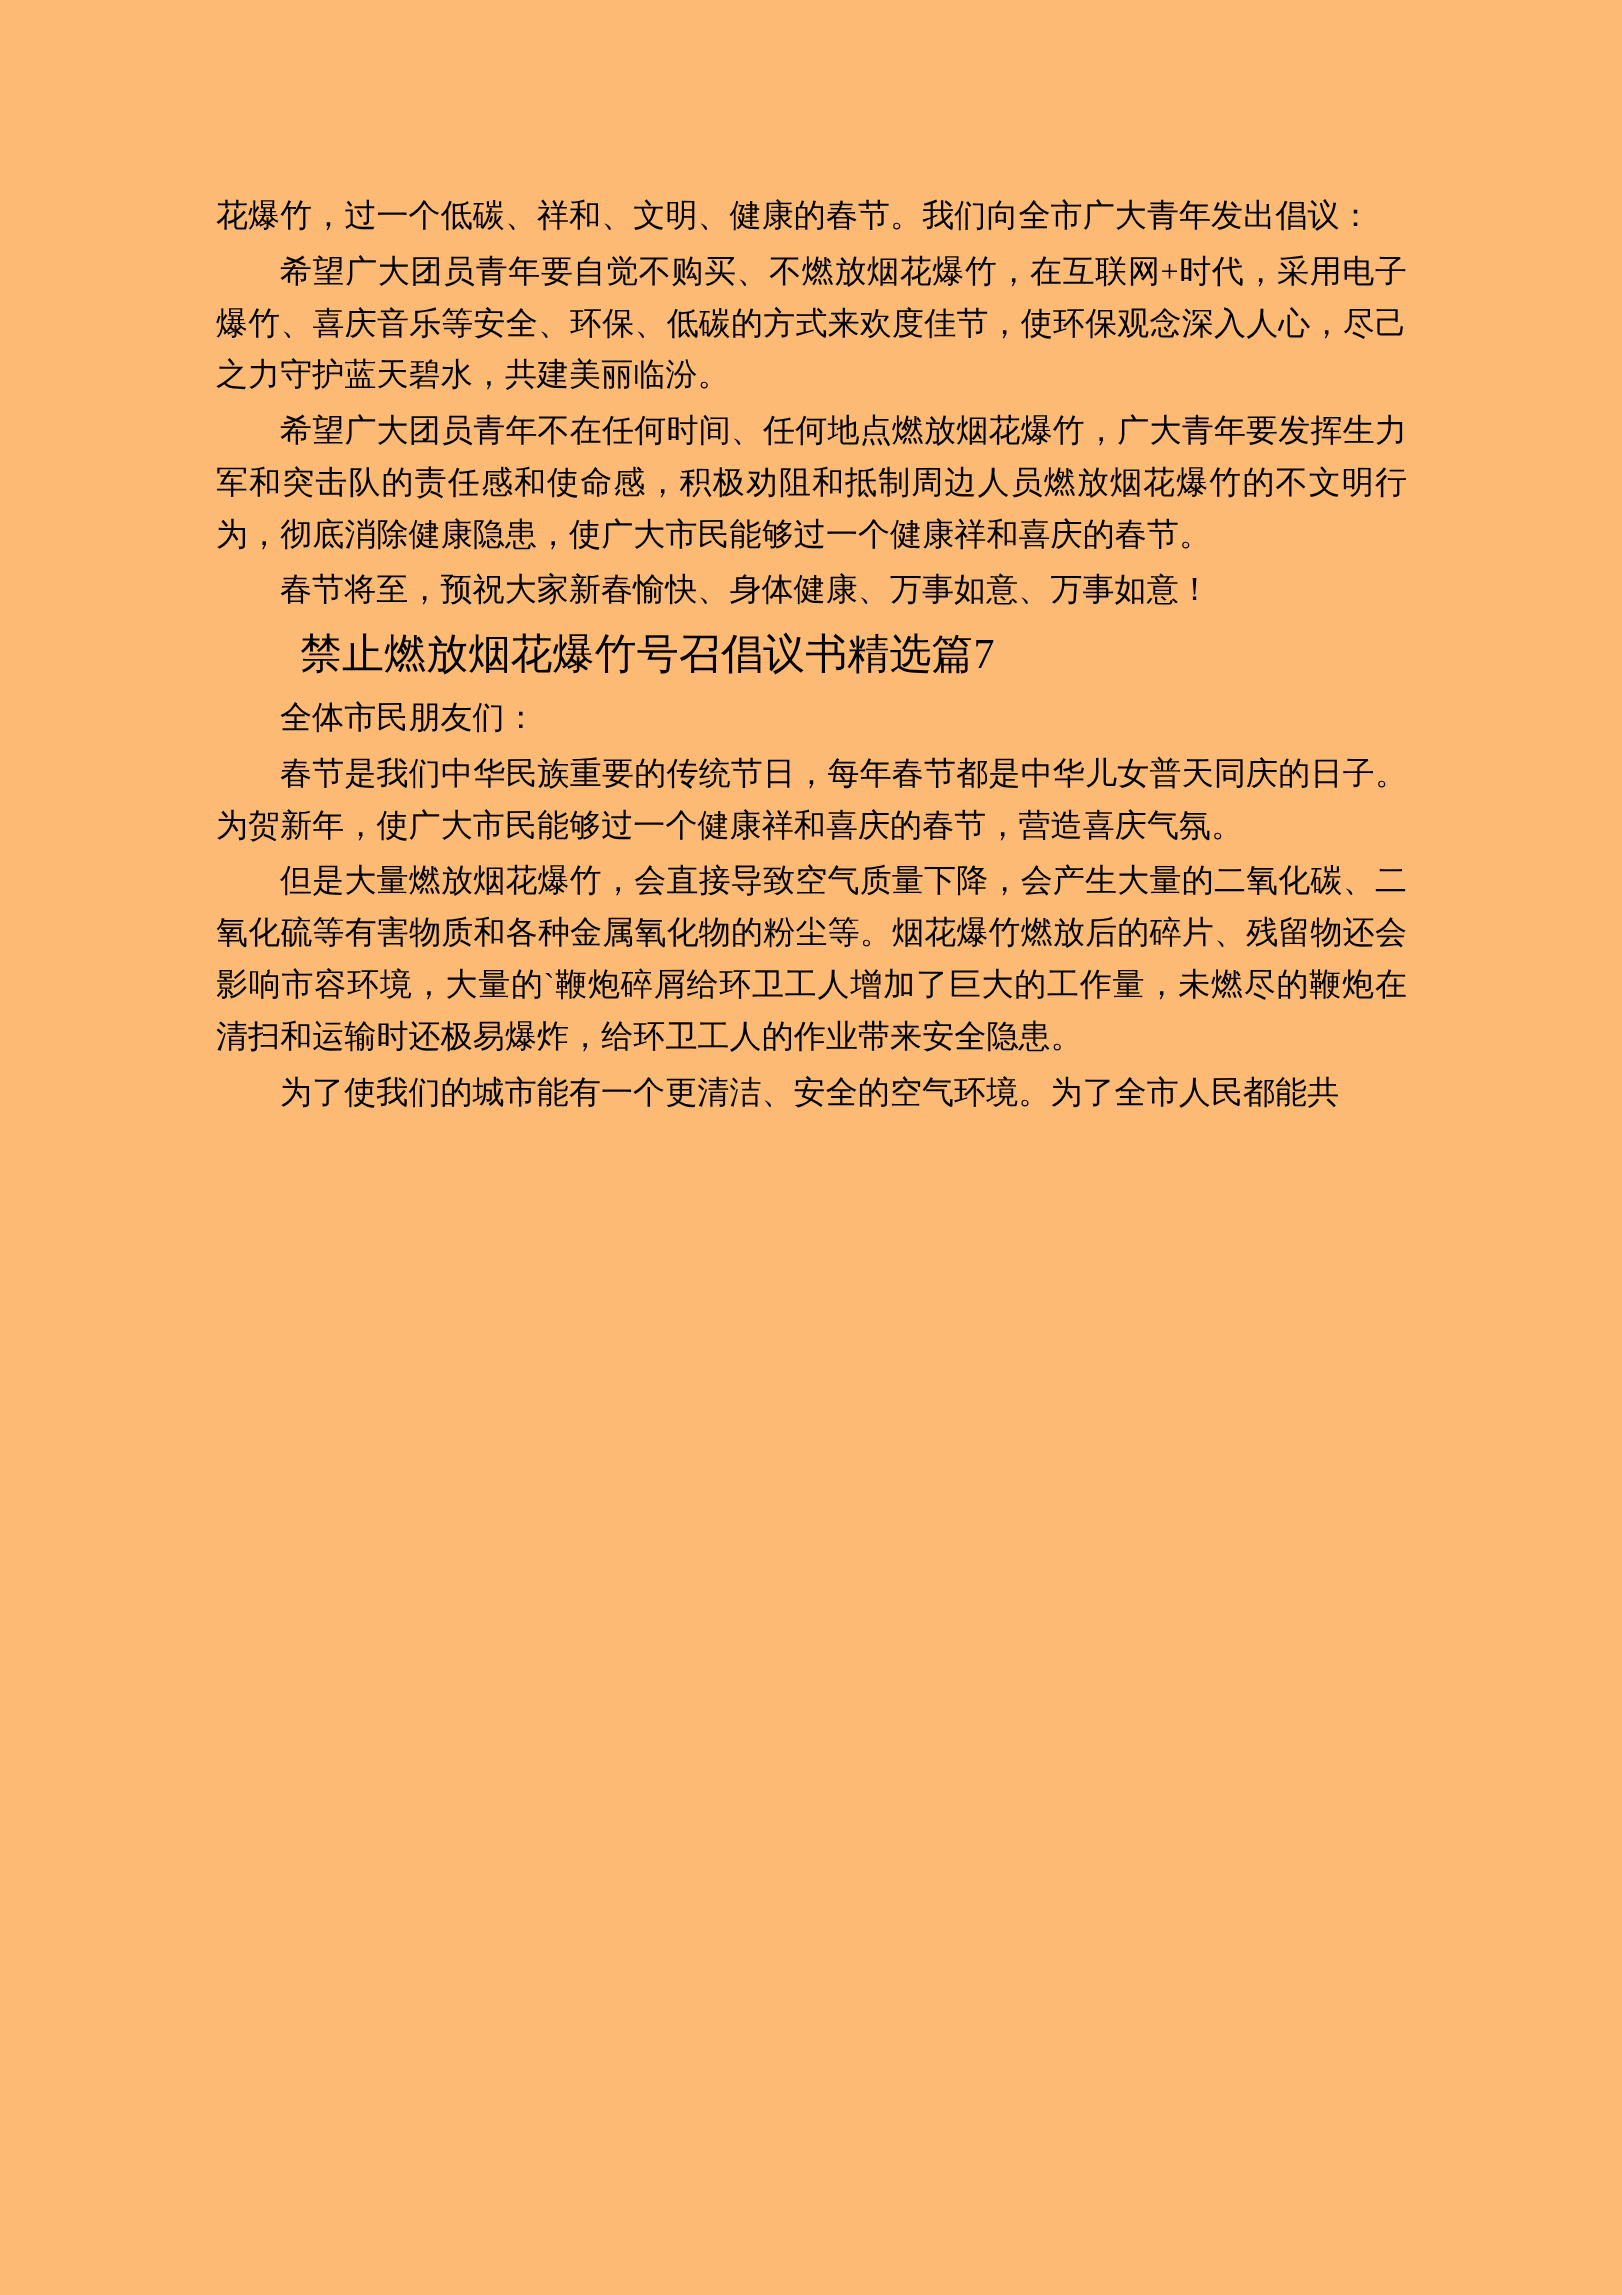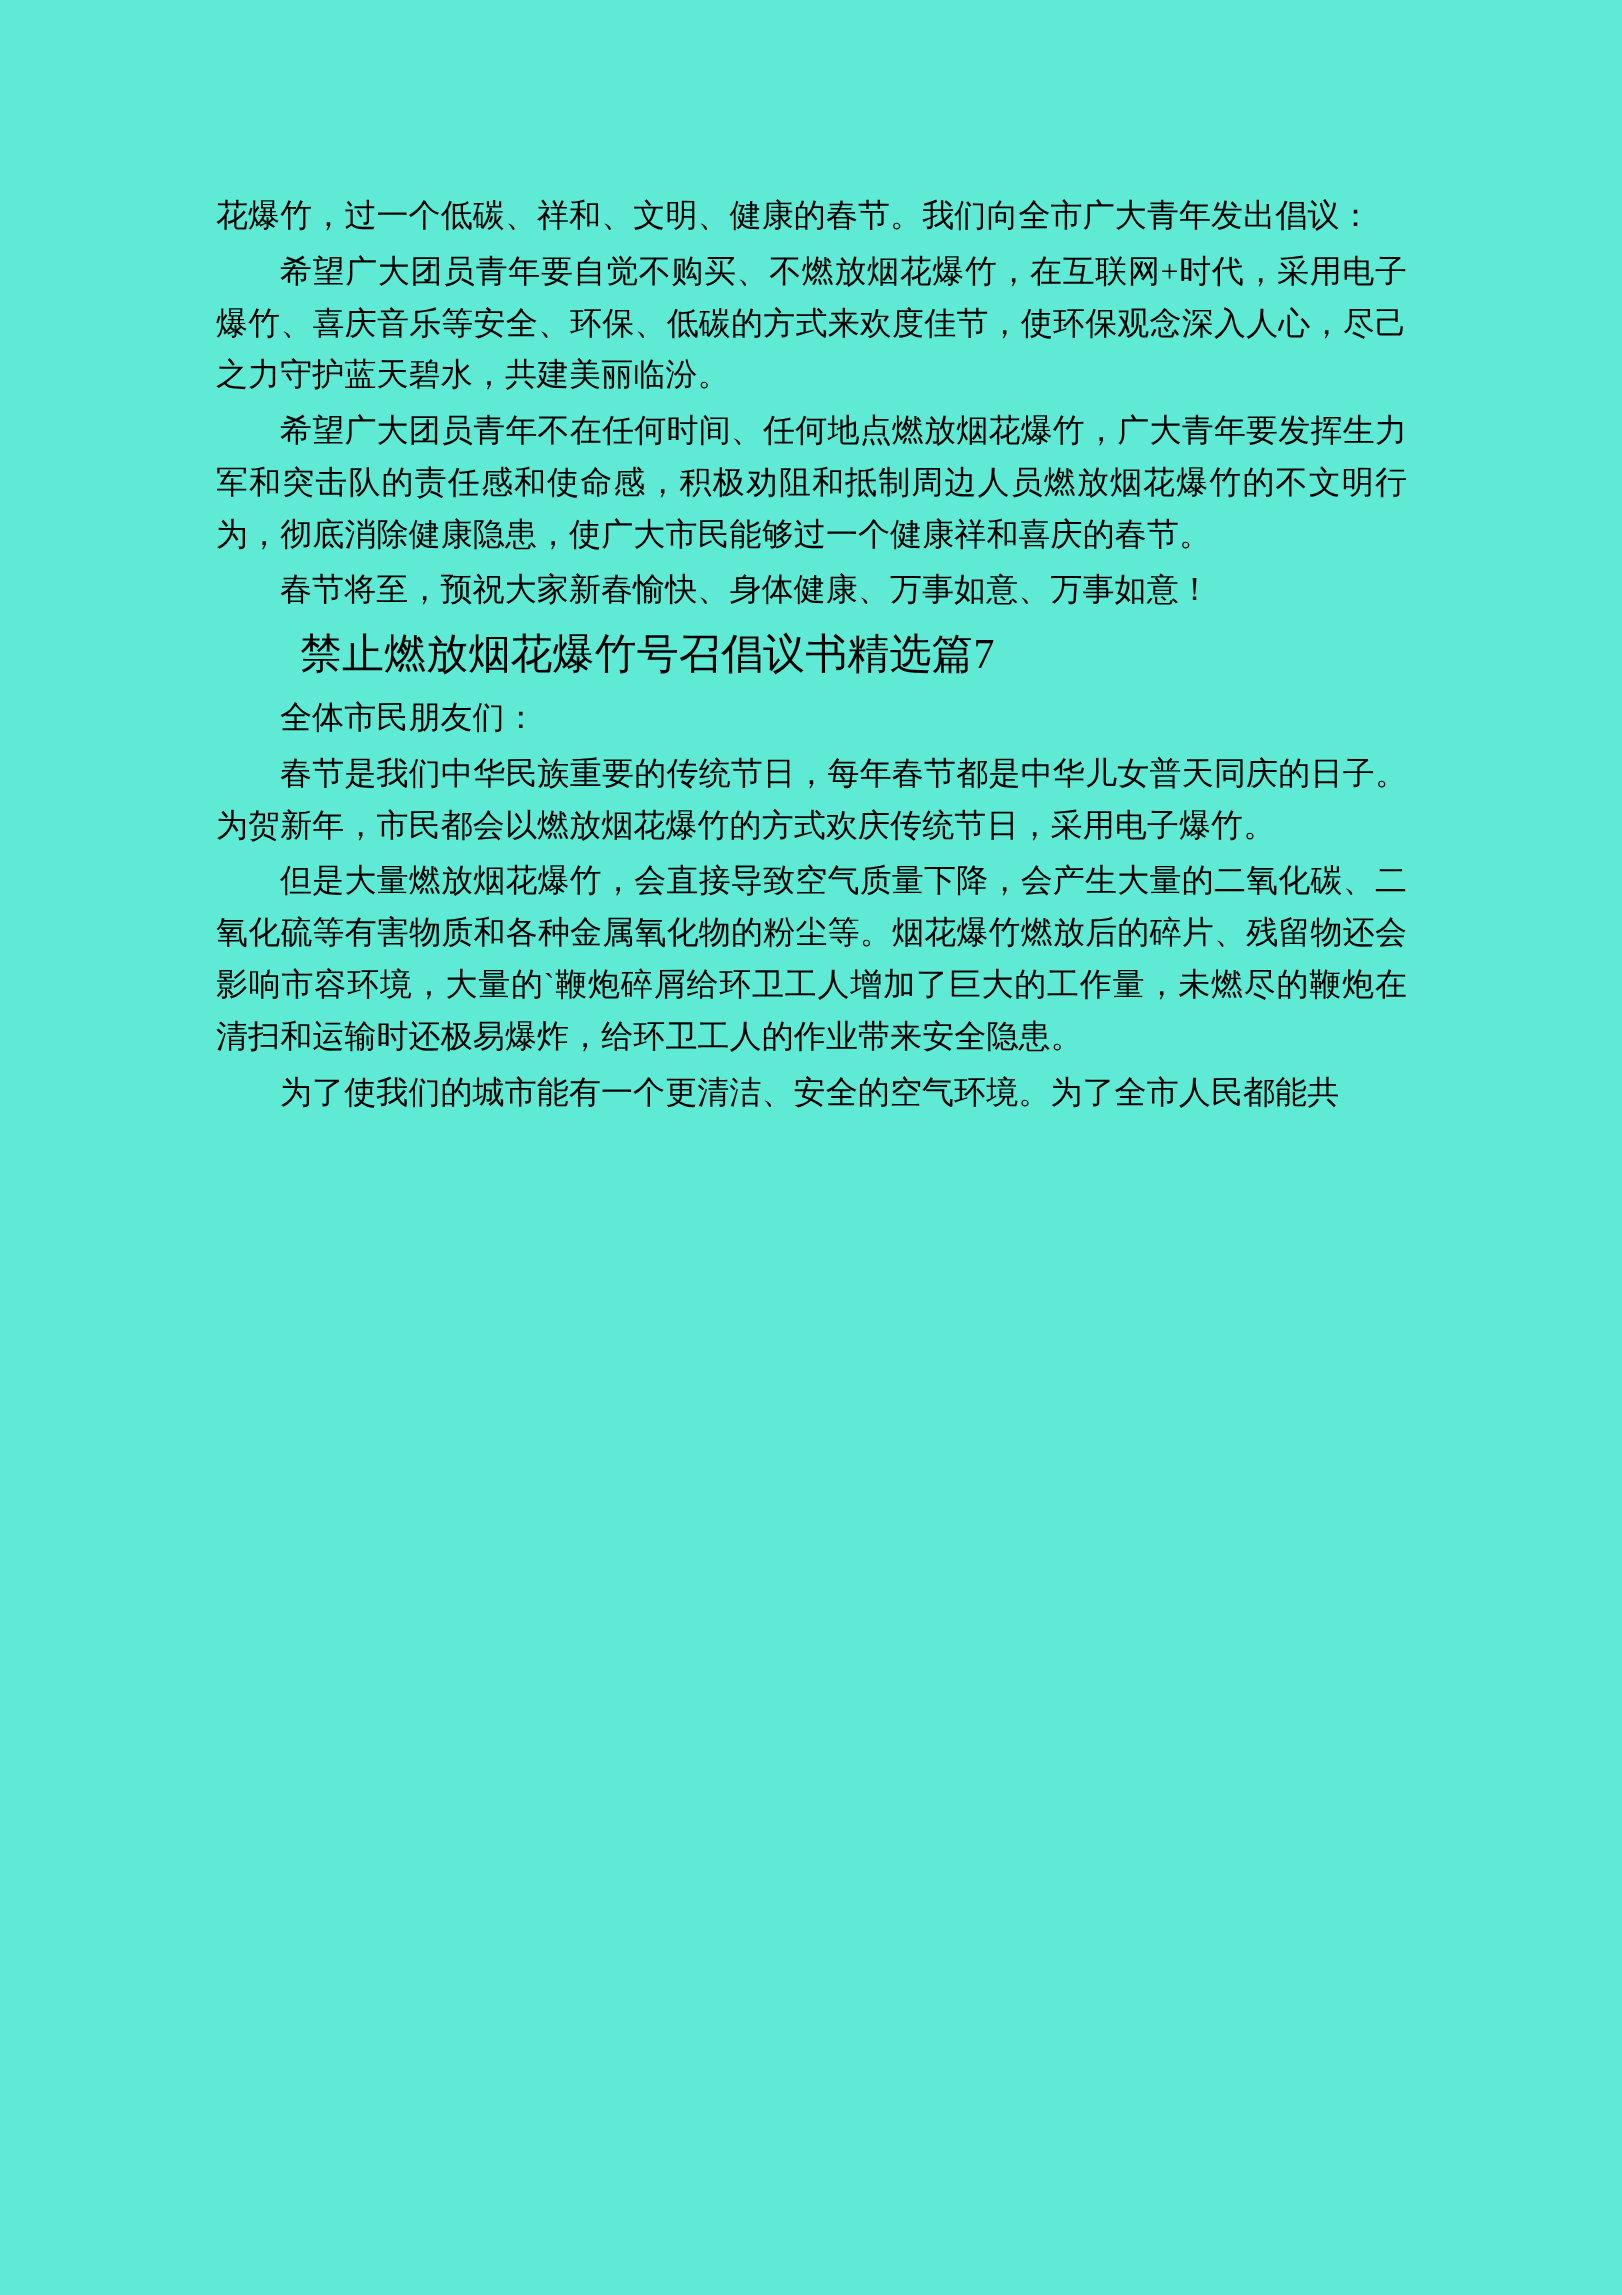--- a/index.html
+++ b/index.html
@@ -13,21 +13,21 @@
     font-family: "Liberation Serif", "DejaVu Serif", serif;
     color: #000000;
     overflow: hidden;
   }
   .page {
     position: relative;
     width: 1623px;
     height: 2295px;
     box-sizing: border-box;
     padding: 190px 216px 131px 216px;
-    background: #5eead4;
+    background: #fdba74;
   }
   .doc-body {
     font-size: 32px;
     line-height: 1.62;
     text-align: justify;
     text-justify: inter-ideograph;
     letter-spacing: 0.1px;
   }
   p.para {
     margin: 0 0 3.9px 0;
@@ -50,18 +50,18 @@
 <body>
 
 <div class="page">
   <div class="doc-body">
     <p class="para noindent">花爆竹，过一个低碳、祥和、文明、健康的春节。我们向全市广大青年发出倡议：</p>
     <p class="para">希望广大团员青年要自觉不购买、不燃放烟花爆竹，在互联网+时代，采用电子爆竹、喜庆音乐等安全、环保、低碳的方式来欢度佳节，使环保观念深入人心，尽己之力守护蓝天碧水，共建美丽临汾。</p>
     <p class="para">希望广大团员青年不在任何时间、任何地点燃放烟花爆竹，广大青年要发挥生力军和突击队的责任感和使命感，积极劝阻和抵制周边人员燃放烟花爆竹的不文明行为，彻底消除健康隐患，使广大市民能够过一个健康祥和喜庆的春节。</p>
     <p class="para">春节将至，预祝大家新春愉快、身体健康、万事如意、万事如意！</p>
     <p class="heading">禁止燃放烟花爆竹号召倡议书精选篇7</p>
     <p class="salutation">全体市民朋友们：</p>
-    <p class="para">春节是我们中华民族重要的传统节日，每年春节都是中华儿女普天同庆的日子。为贺新年，市民都会以燃放烟花爆竹的方式欢庆传统节日，采用电子爆竹。</p>
+    <p class="para">春节是我们中华民族重要的传统节日，每年春节都是中华儿女普天同庆的日子。为贺新年，使广大市民能够过一个健康祥和喜庆的春节，营造喜庆气氛。</p>
     <p class="para">但是大量燃放烟花爆竹，会直接导致空气质量下降，会产生大量的二氧化碳、二氧化硫等有害物质和各种金属氧化物的粉尘等。烟花爆竹燃放后的碎片、残留物还会影响市容环境，大量的`鞭炮碎屑给环卫工人增加了巨大的工作量，未燃尽的鞭炮在清扫和运输时还极易爆炸，给环卫工人的作业带来安全隐患。</p>
     <p class="para">为了使我们的城市能有一个更清洁、安全的空气环境。为了全市人民都能共</p>
   </div>
 </div>
 
 
 </body></html>

